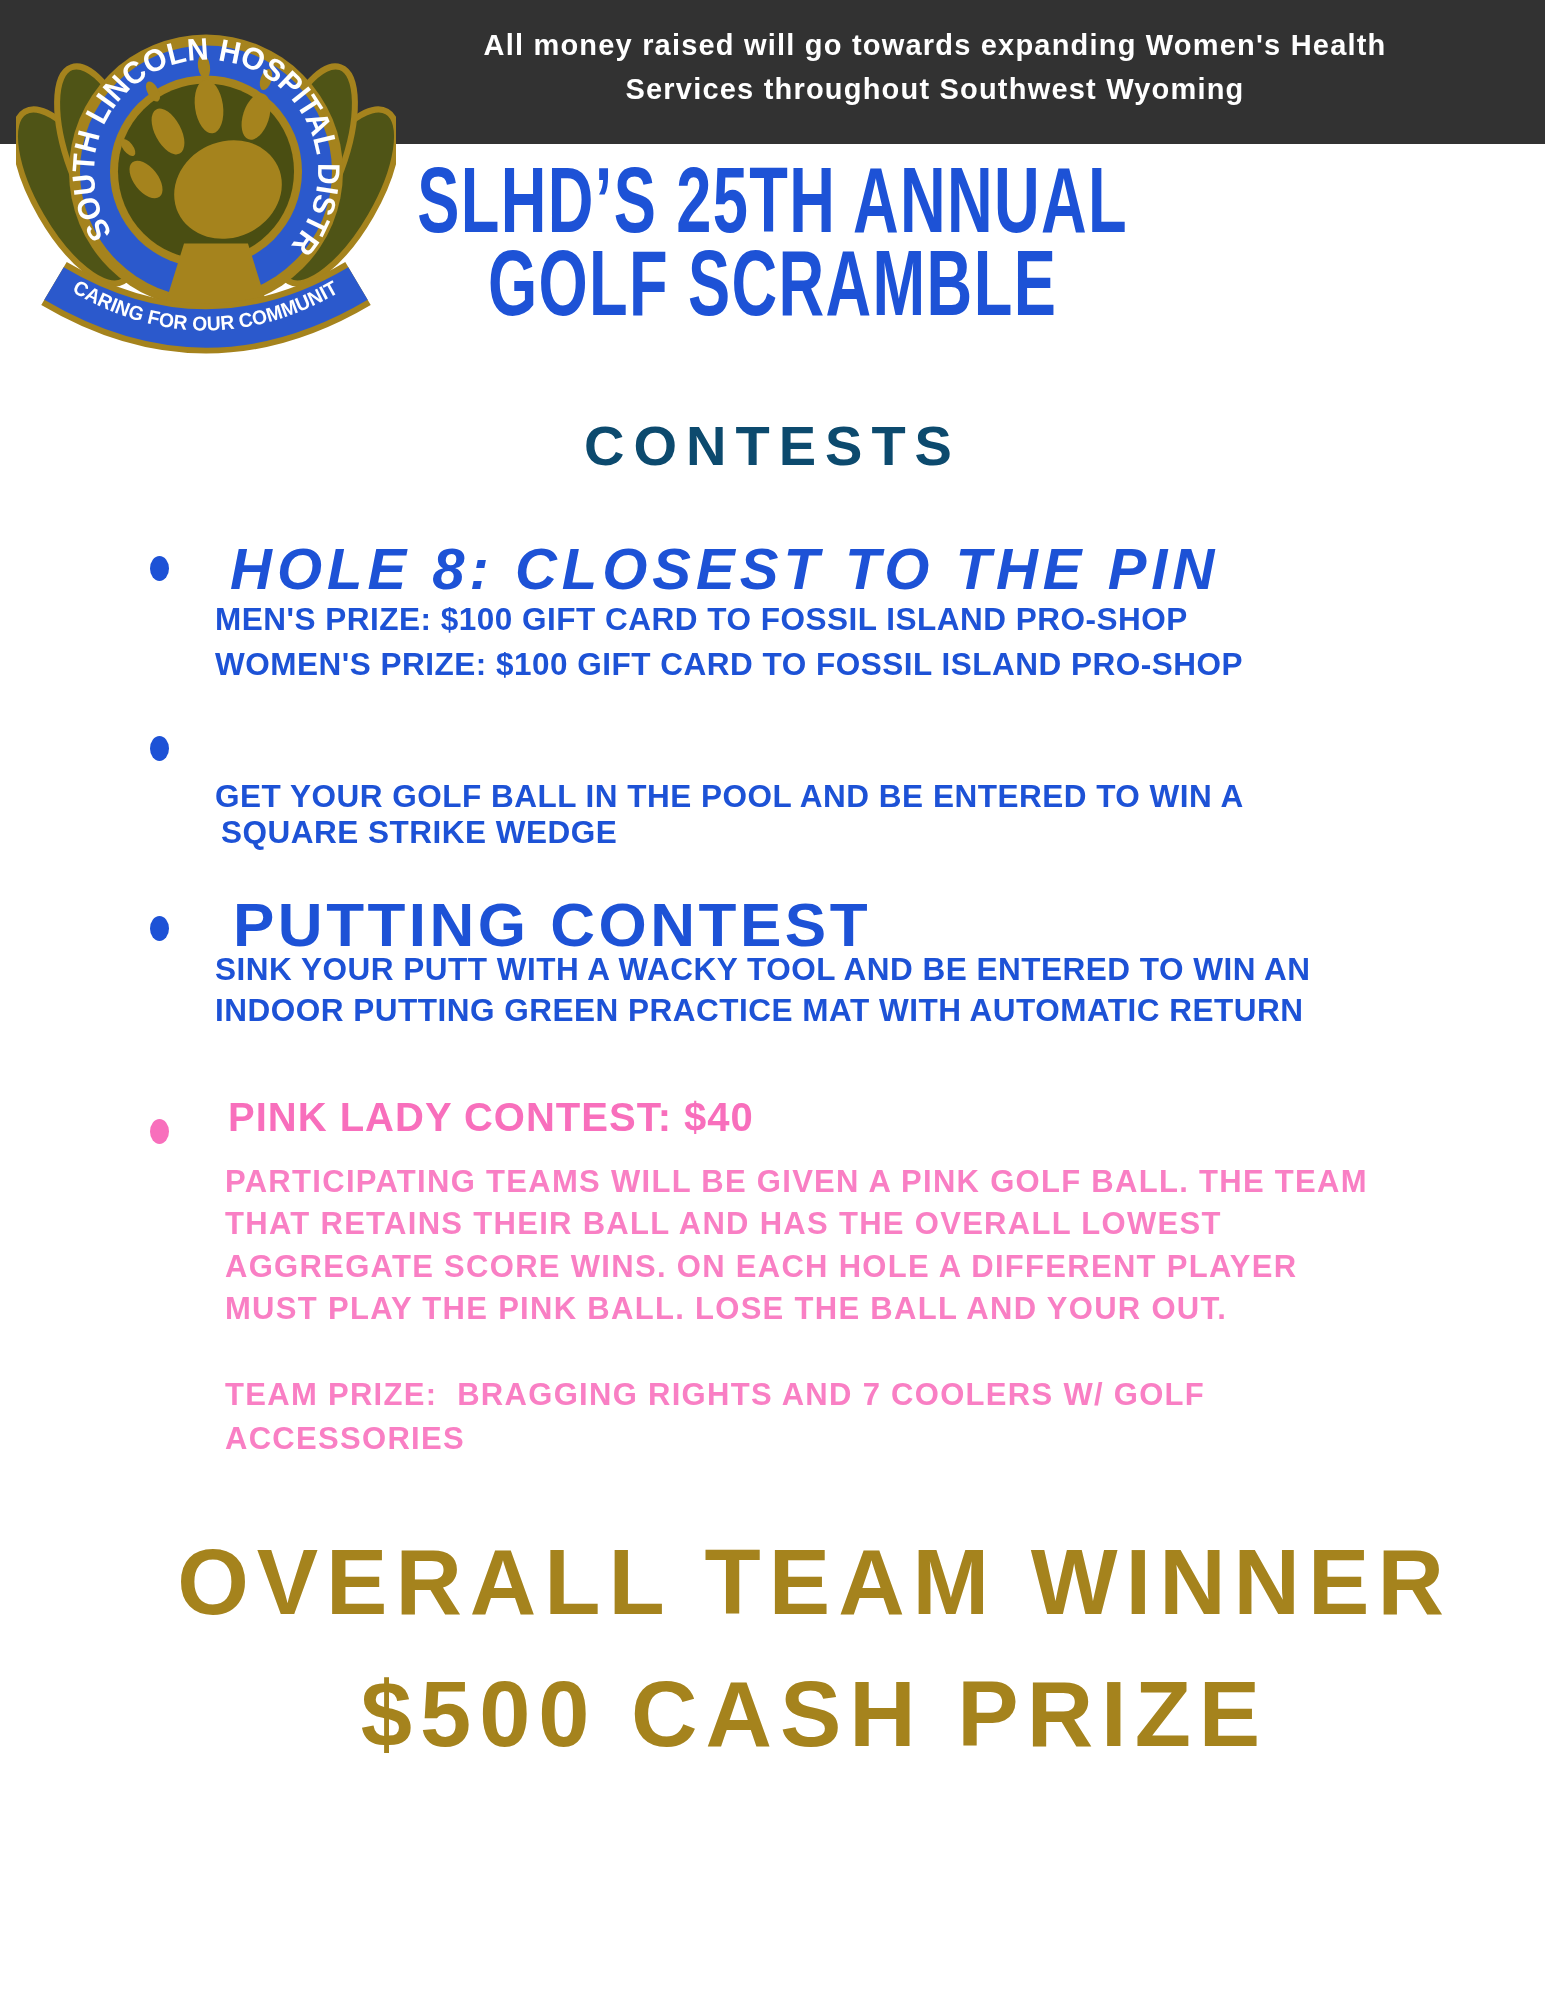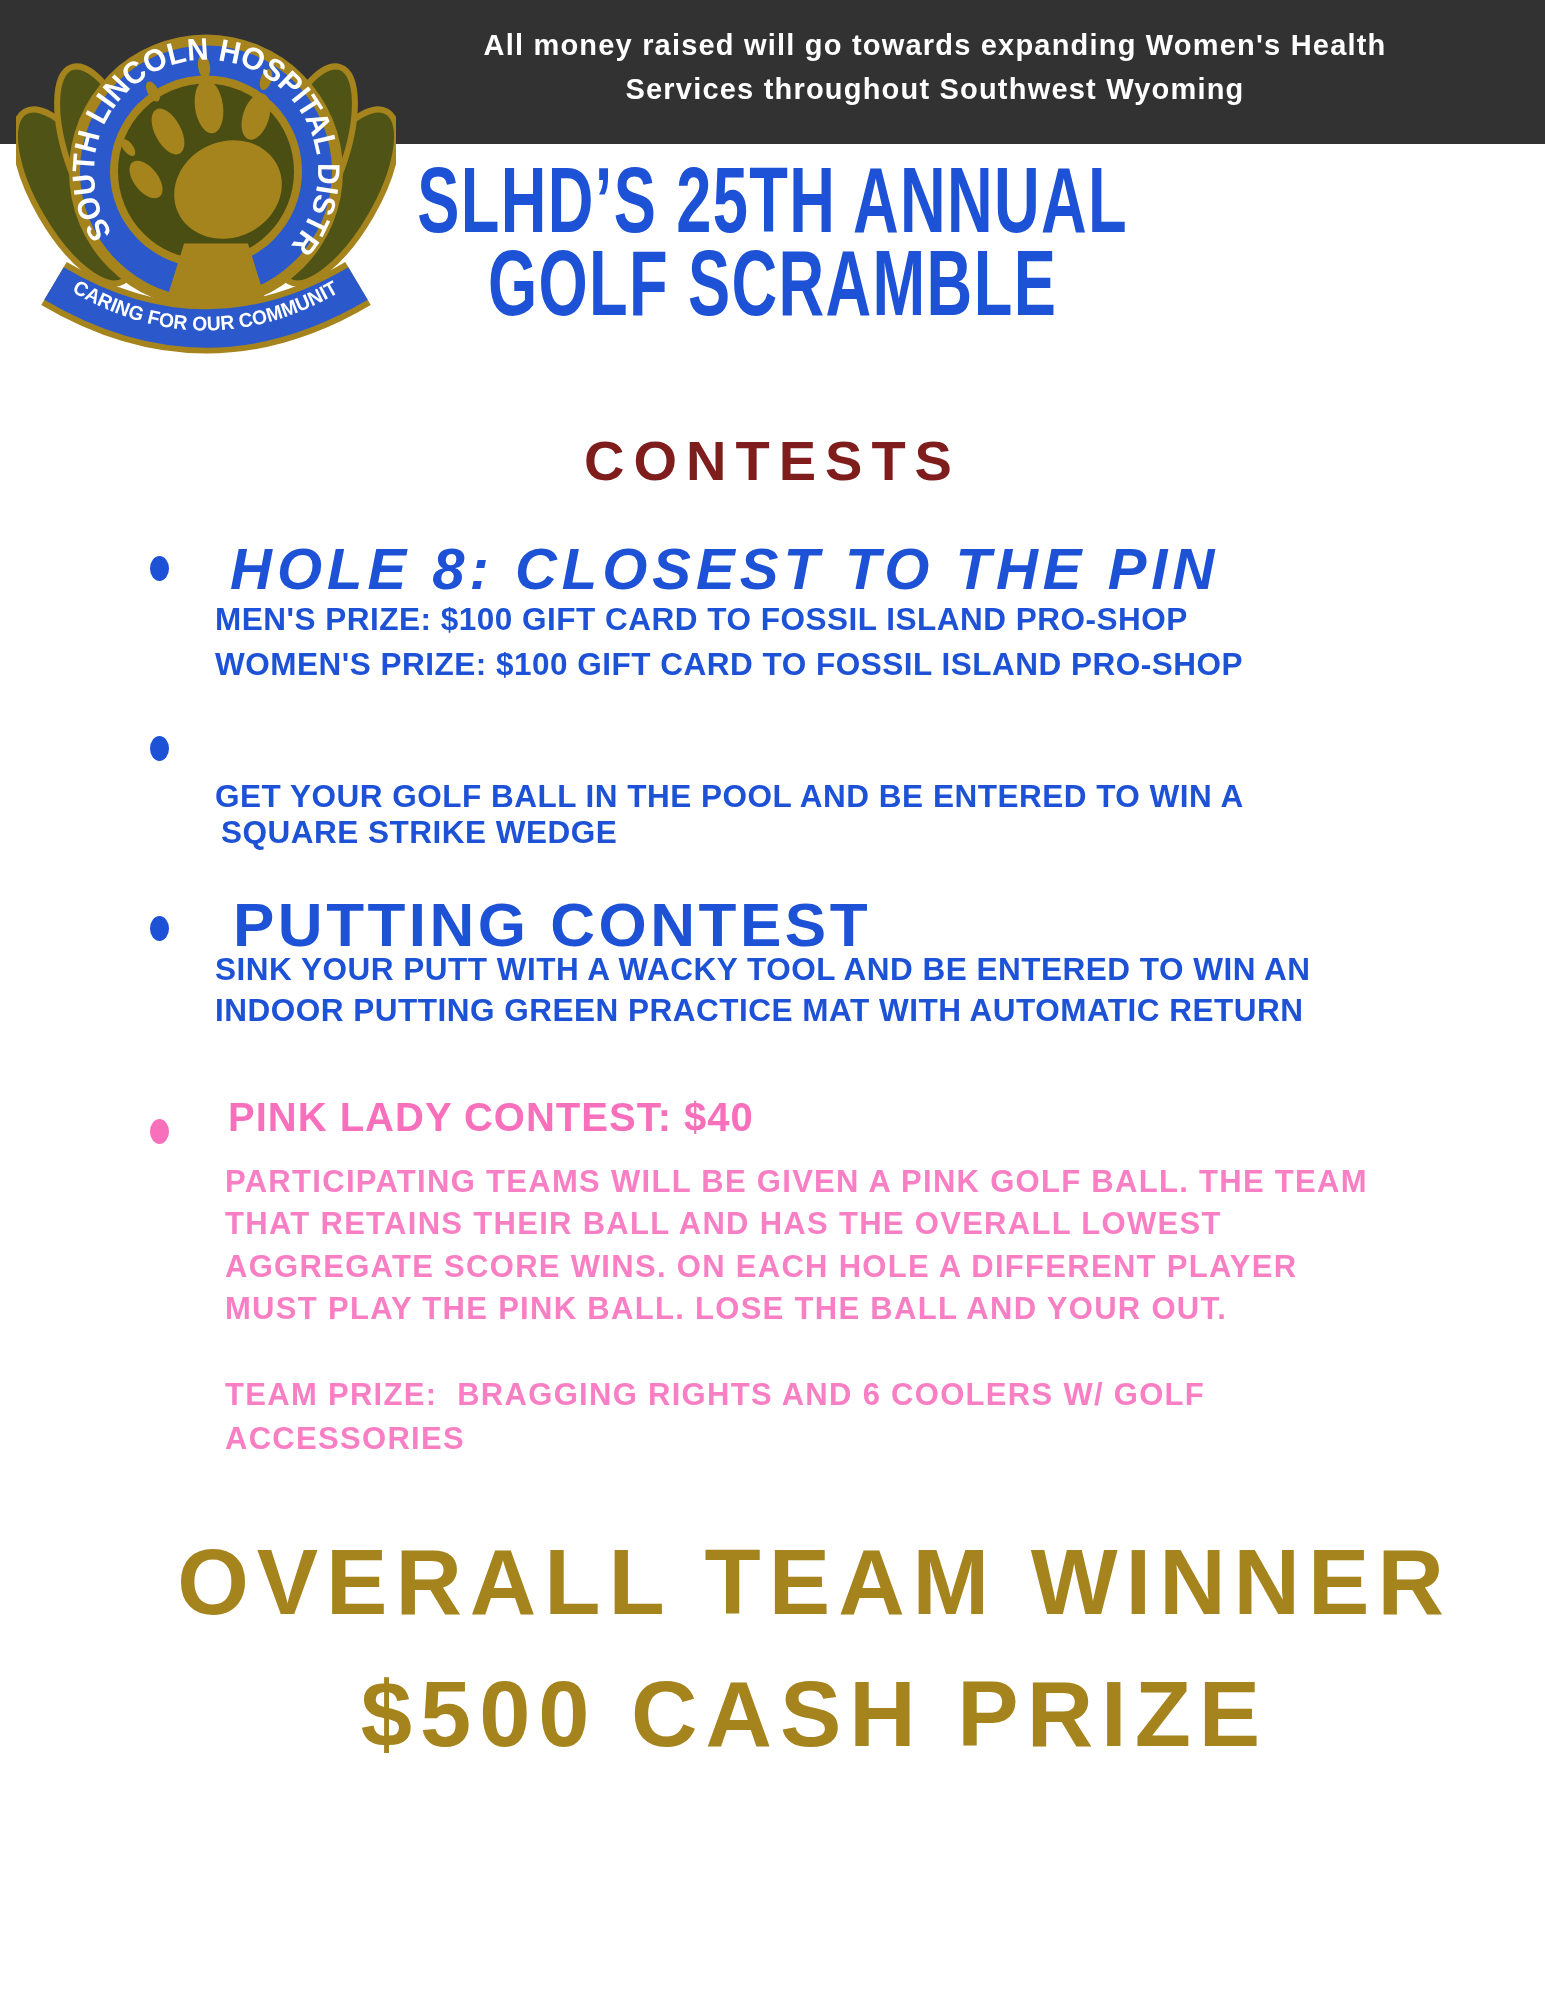--- a/index.html
+++ b/index.html
@@ -13,21 +13,21 @@
   .topbar-line.l1{top:29px;}
   .topbar-line.l2{top:73px;}
 
   .logo{position:absolute;left:16px;top:20px;width:380px;height:348px;z-index:5;}
 
   .title-line{position:absolute;left:0;width:1545px;text-align:center;color:#1d52d6;font-weight:bold;font-size:93px;line-height:1.15;white-space:nowrap;}
   .title-line .squeeze{display:inline-block;transform:scaleX(0.68);transform-origin:50% 50%;letter-spacing:2px;}
   .title-line.l1{top:147px;}
   .title-line.l2{top:230px;}
 
-  .contests-heading{position:absolute;left:0;top:429px;width:1545px;text-align:center;color:#7f1d1d;font-size:56px;font-weight:bold;letter-spacing:9px;line-height:1.15;}
+  .contests-heading{position:absolute;left:0;top:414px;width:1545px;text-align:center;color:#0c4a6e;font-size:56px;font-weight:bold;letter-spacing:9px;line-height:1.15;}
 
   .dot{position:absolute;width:19px;height:25px;border-radius:50%;}
   .dot.blue{background:#1d52d6;}
   .dot.pink{background:#f86fbc;}
 
   .item-heading{position:absolute;font-weight:bold;line-height:1.15;white-space:pre;color:#1d52d6;}
   .item-sub{position:absolute;font-weight:bold;line-height:1.15;white-space:pre;color:#1d52d6;font-size:31.5px;letter-spacing:0.5px;}
 
   .h1{left:230px;top:536px;font-size:58px;letter-spacing:5px;font-style:italic;}
   .h2{left:233px;top:706px;font-size:65px;letter-spacing:2px;}
@@ -122,19 +122,19 @@
   <div class="item-heading h3">PUTTING CONTEST</div>
   <div class="item-sub s3a">SINK YOUR PUTT WITH A WACKY TOOL AND BE ENTERED TO WIN AN</div>
   <div class="item-sub s3b">INDOOR PUTTING GREEN PRACTICE MAT WITH AUTOMATIC RETURN</div>
 
   <div class="dot pink" style="left:150px;top:1119px;"></div>
   <div class="item-heading h4">PINK LADY CONTEST: $40</div>
   <div class="pink-sub p1">PARTICIPATING TEAMS WILL BE GIVEN A PINK GOLF BALL. THE TEAM</div>
   <div class="pink-sub p3">AGGREGATE SCORE WINS. ON EACH HOLE A DIFFERENT PLAYER</div>
   <div class="pink-sub p2">THAT RETAINS THEIR BALL AND HAS THE OVERALL LOWEST</div>
   <div class="pink-sub p4">MUST PLAY THE PINK BALL. LOSE THE BALL AND YOUR OUT.</div>
-  <div class="pink-sub pr1">TEAM PRIZE:  BRAGGING RIGHTS AND 6 COOLERS W/ GOLF</div>
+  <div class="pink-sub pr1">TEAM PRIZE:  BRAGGING RIGHTS AND 7 COOLERS W/ GOLF</div>
   <div class="pink-sub pr2">ACCESSORIES</div>
 
   <div class="footer-line l1">OVERALL TEAM WINNER</div>
   <div class="footer-line l2">$500 CASH PRIZE</div>
 
 </div>
 
 </body></html>

